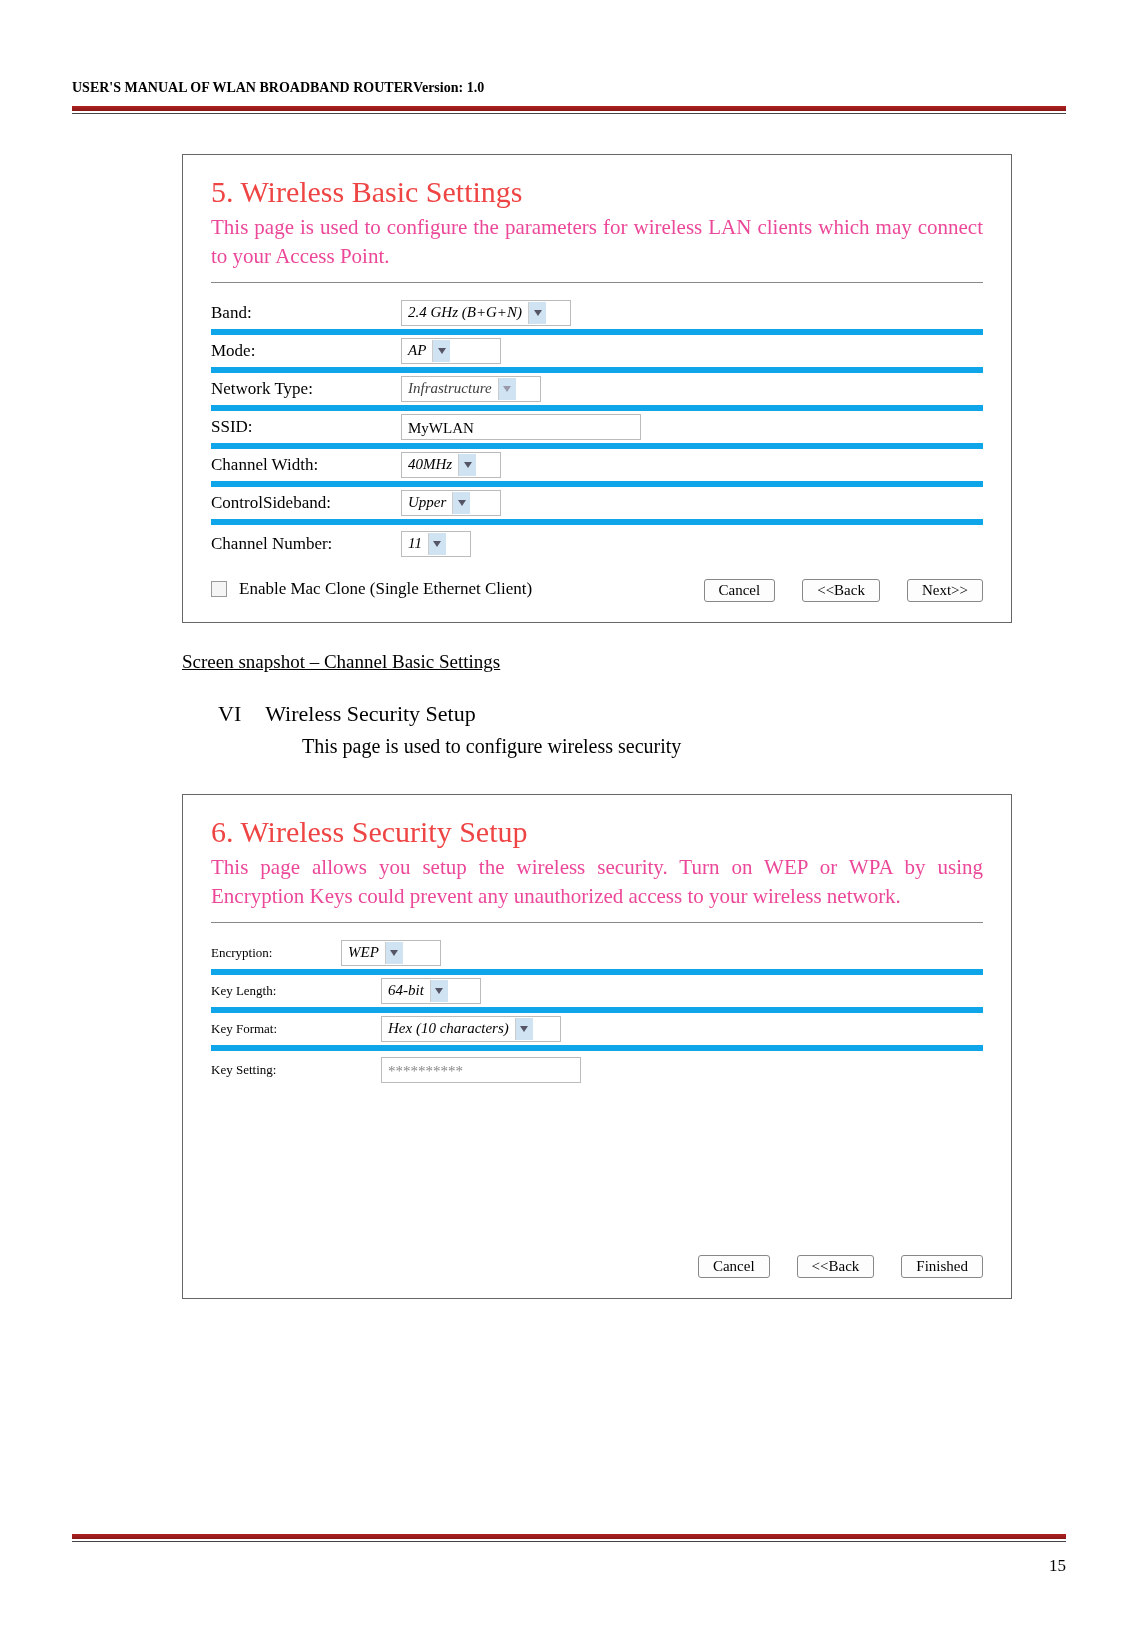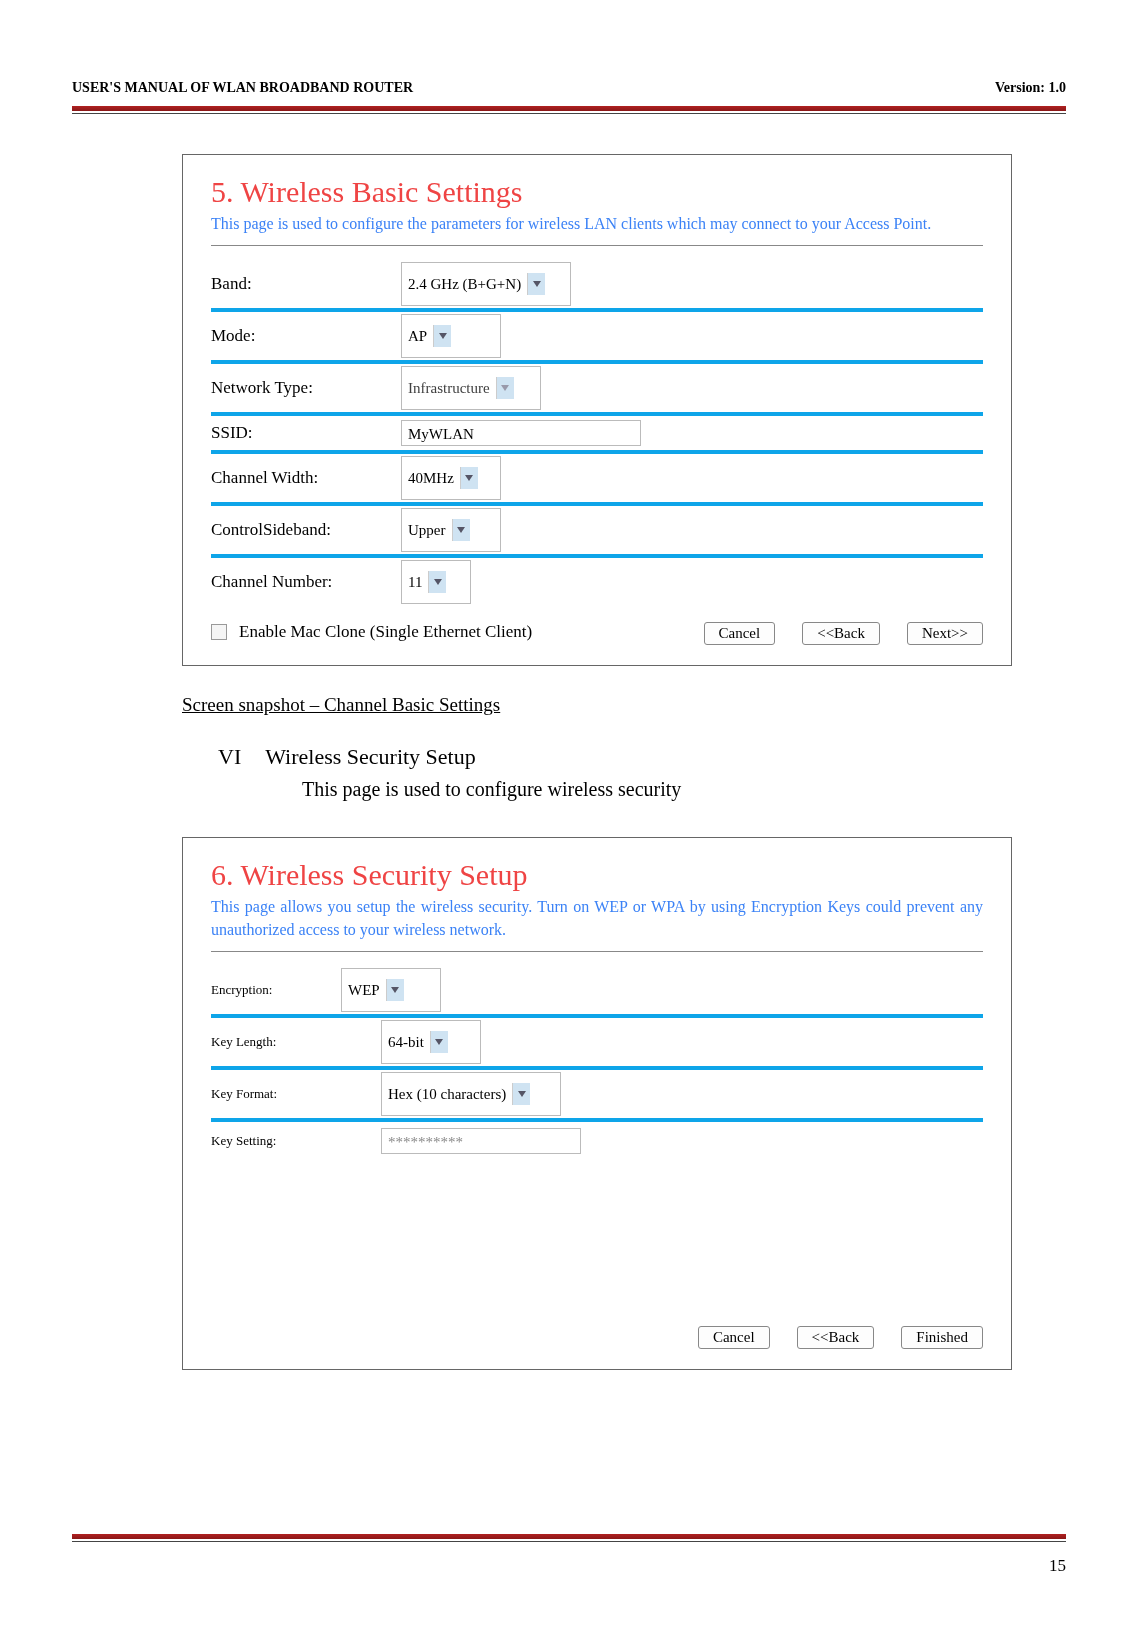--- a/index.html
+++ b/index.html
@@ -6,21 +6,21 @@
   body {
     font-family: "Times New Roman", Times, serif;
     background: #fff;
     width: 1138px;
     height: 1652px;
     position: relative;
     padding: 80px 72px 60px 72px;
   }
   .header-row {
     display: flex;
-    justify-content: space-between;
+    justify-content: flex-start;
     font-size: 14px;
     font-weight: bold;
     margin-bottom: 10px;
   }
   .red-bar {
     height: 5px;
     background: linear-gradient(to bottom, #b02020 0%, #8a1818 100%);
     margin-bottom: 2px;
   }
   .thin-line {
@@ -39,58 +39,59 @@
     margin-bottom: 28px;
   }
   .panel-title {
     color: #ef4444;
     font-size: 30px;
     font-weight: normal;
     font-family: "Times New Roman", serif;
     margin-bottom: 4px;
   }
   .panel-desc {
-    font-size: 16px;
+    font-size: 21px;
     line-height: 1.4;
-    color: #3b82f6;
+    color: #ec4899;
     margin-bottom: 10px;
     text-align: justify;
   }
   .panel-hr {
     height: 1px;
     background: #888;
     margin: 6px 0 14px 0;
   }
   .form-row {
     display: flex;
     align-items: center;
     min-height: 38px;
     padding: 2px 0;
-    border-bottom: 4px solid #0ea5e9;
+    border-bottom: 6px solid #0ea5e9;
   }
   .form-row:last-of-type { border-bottom: none; }
   .form-label {
     width: 190px;
     font-size: 17px;
     color: #000;
   }
   .form-label-narrow {
     width: 130px;
     font-size: 13px;
     color: #000;
   }
   .faux-select {
     display: inline-flex;
     align-items: center;
-    height: 44px;
+    height: 26px;
     border: 1px solid #bbb;
     background: #fff;
     font-size: 15px;
     padding: 0 2px 0 6px;
     position: relative;
+    font-style: italic;
   }
   .faux-select .val {
     padding-right: 6px;
   }
   .faux-select .dd {
     width: 18px;
     height: 22px;
     background: #cfe3f2;
     display: inline-flex;
     align-items: center;

